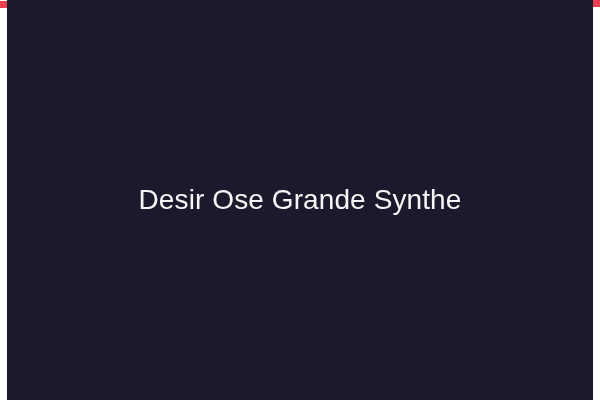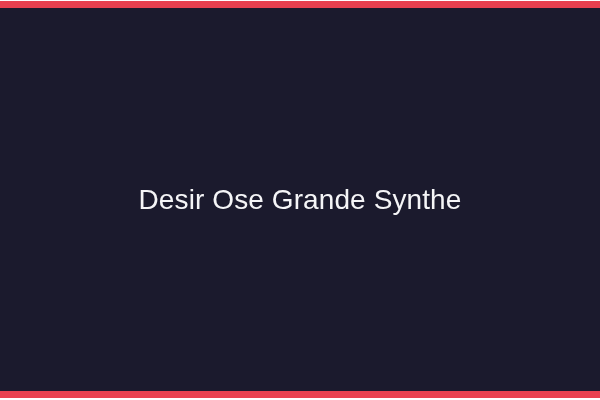--- a/index.html
+++ b/index.html
@@ -13,21 +13,21 @@
     font-family: "Liberation Sans", sans-serif;
     overflow: hidden;
   }
   .card {
     position: relative;
     width: 600px;
     height: 400px;
     box-sizing: border-box;
     background: #ffffff;
     display: flex;
-    flex-direction: column;
+    flex-direction: row;
     justify-content: space-between;
   }
   .accent-bar {
     width: 100%;
     height: 7px;
     flex: 0 0 7px;
     background: #e8404f;
   }
   .accent-bar-top {
     margin-top: 1px;

